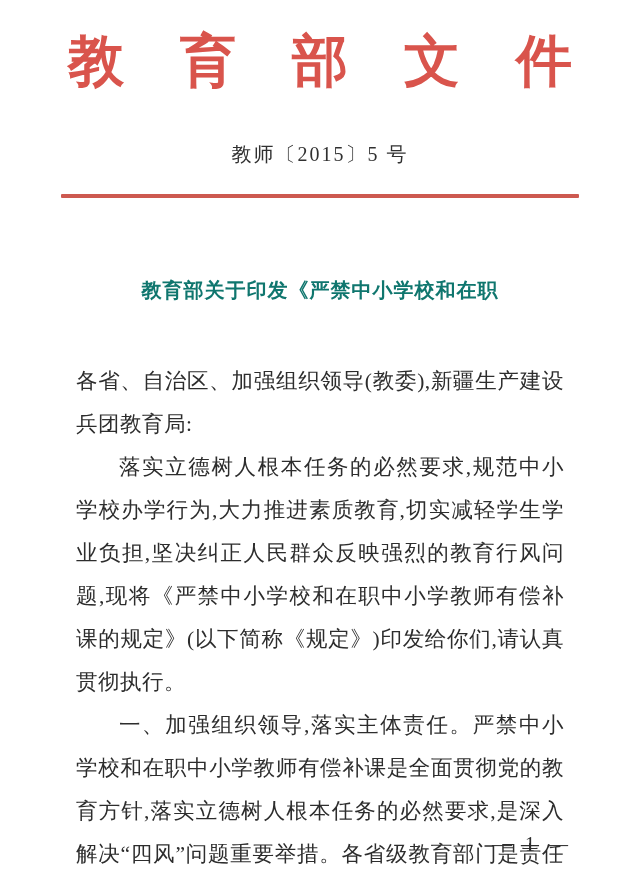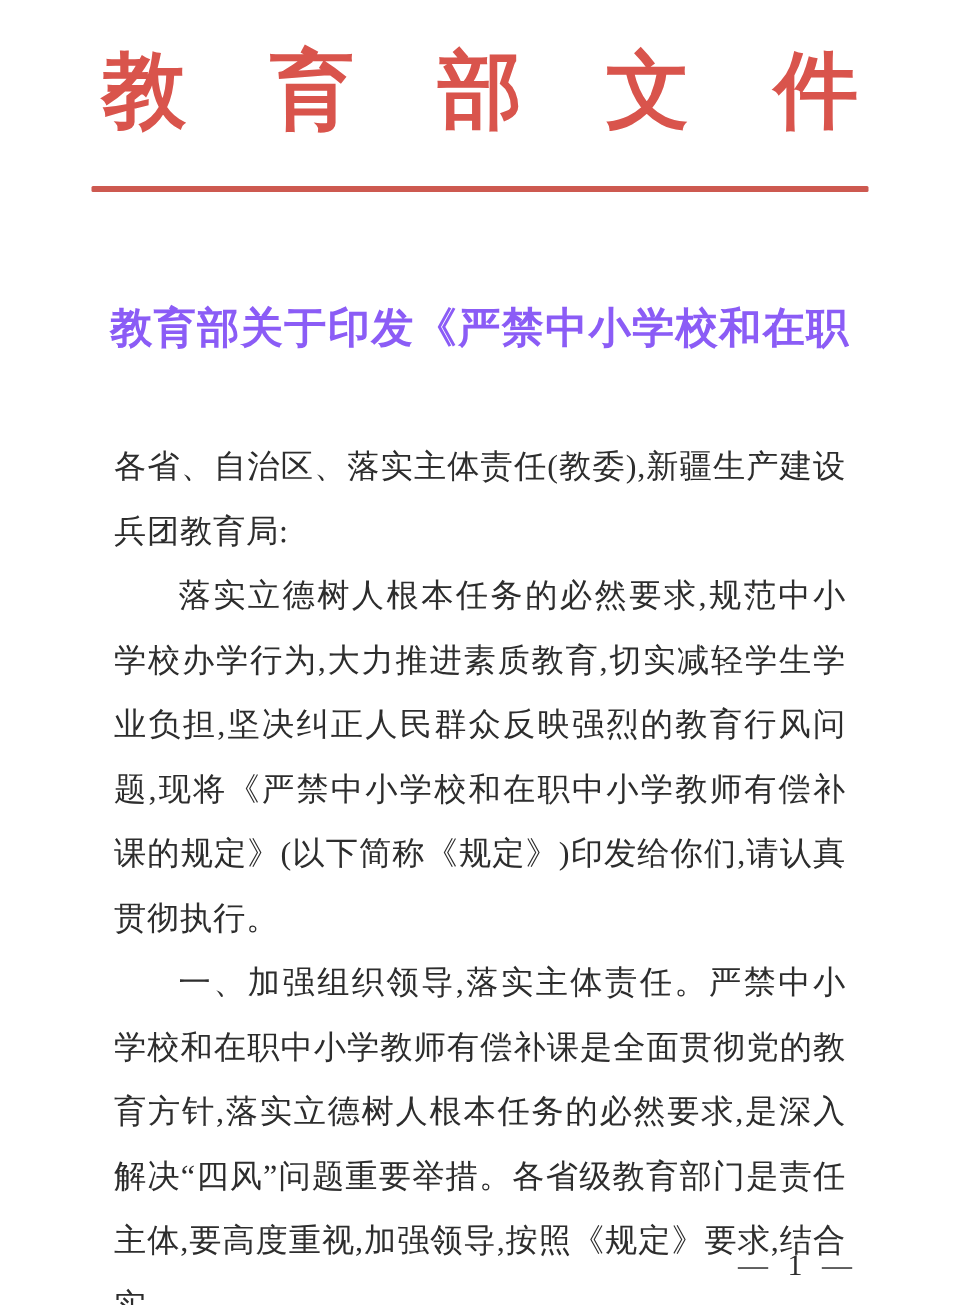--- a/index.html
+++ b/index.html
@@ -48,24 +48,24 @@
     margin: 28px 15px 0 15px;
     height: 4px;
     background: var(--rule-red);
     border-radius: 1px;
   }
   
   .doc-title {
     margin-top: 66px;
     text-align: center;
     font-weight: bold;
-    font-size: 28px;
+    font-size: 20px;
     line-height: 52px;
     letter-spacing: 1px;
-    color: #8b5cf6;
+    color: #0f766e;
   }
   
   .body-text {
     margin: 44px 30px 0 30px;
     font-size: 21.5px;
     line-height: 43px;
     letter-spacing: 0.5px;
     text-align: justify;
     text-justify: inter-character;
     color: var(--ink);
@@ -85,28 +85,29 @@
 </style>
 </head>
 <body>
 
 <div class="page">
 
   <div class="agency-title">
     <span>教育部文件</span>
   </div>
 
+  <div class="doc-number">教师〔2015〕5 号</div>
 
   <div class="red-rule"></div>
 
   <div class="doc-title">
     <div>教育部关于印发《严禁中小学校和在职</div>
   </div>
 
   <div class="body-text">
-    <p class="recipient">各省、自治区、落实主体责任(教委),新疆生产建设兵团教育局:</p>
+    <p class="recipient">各省、自治区、加强组织领导(教委),新疆生产建设兵团教育局:</p>
     <p>落实立德树人根本任务的必然要求,规范中小学校办学行为,大力推进素质教育,切实减轻学生学业负担,坚决纠正人民群众反映强烈的教育行风问题,现将《严禁中小学校和在职中小学教师有偿补课的规定》(以下简称《规定》)印发给你们,请认真贯彻执行。</p>
     <p>一、加强组织领导,落实主体责任。严禁中小学校和在职中小学教师有偿补课是全面贯彻党的教育方针,落实立德树人根本任务的必然要求,是深入解决“四风”问题重要举措。各省级教育部门是责任主体,要高度重视,加强领导,按照《规定》要求,结合实</p>
   </div>
 
   <div class="page-number">— 1 —</div>
 
 </div>
 
 </body></html>

